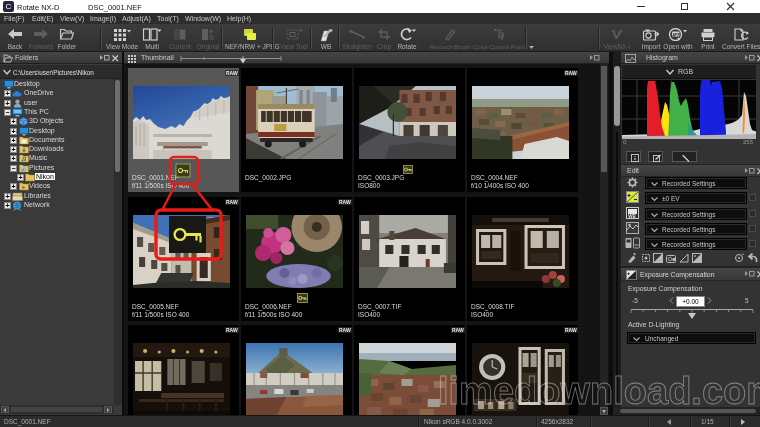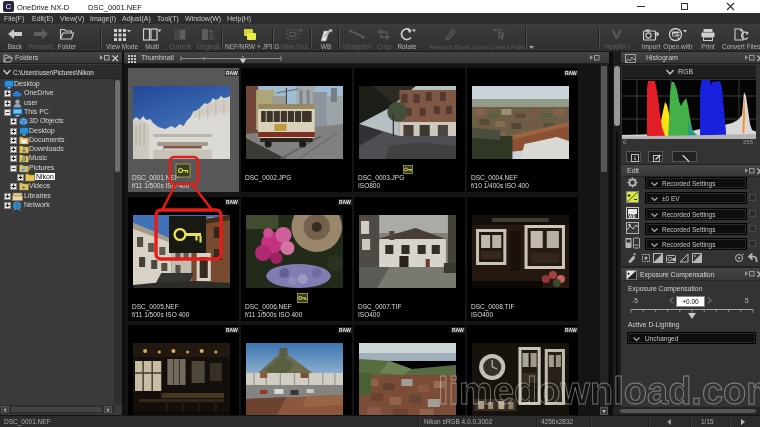--- a/index.html
+++ b/index.html
@@ -49,21 +49,21 @@
 
 .ddbox{position:absolute;background:#0d0d0d;border:1px solid #000;box-shadow:inset 0 0 0 1px #2a2a2a;color:#c8c8c8;font-size:6.5px;}
 
 #wm{position:absolute;left:438px;top:372px;font-size:38px;line-height:1;font-weight:bold;color:transparent;-webkit-text-stroke:0.9px rgba(240,240,240,0.42);white-space:nowrap;}
 </style></head>
 <body>
 <div id="app">
 
 <div id="titlebar">
 <div id="appicon">C</div>
-<div class="t" style="left:17px;">OneDrive NX-D</div>
+<div class="t" style="left:17px;">Rotate NX-D</div>
 <div class="t" style="left:88px;">DSC_0001.NEF</div>
 <div class="wc" style="left:637px;width:8px;height:1.2px;background:#333;"></div>
 <div class="wc" style="left:681px;top:3px;width:7px;height:7px;border:1px solid #333;"></div>
 <svg class="wc" style="left:726px;top:2px;" width="9" height="9">
         <path d="M1,1 L8,8 M8,1 L1,8" stroke="#333" stroke-width="1.2"></path>
       </svg>
 </div>
 
 <div id="menubar">
 <span style="left:4px;">File(F)</span>

